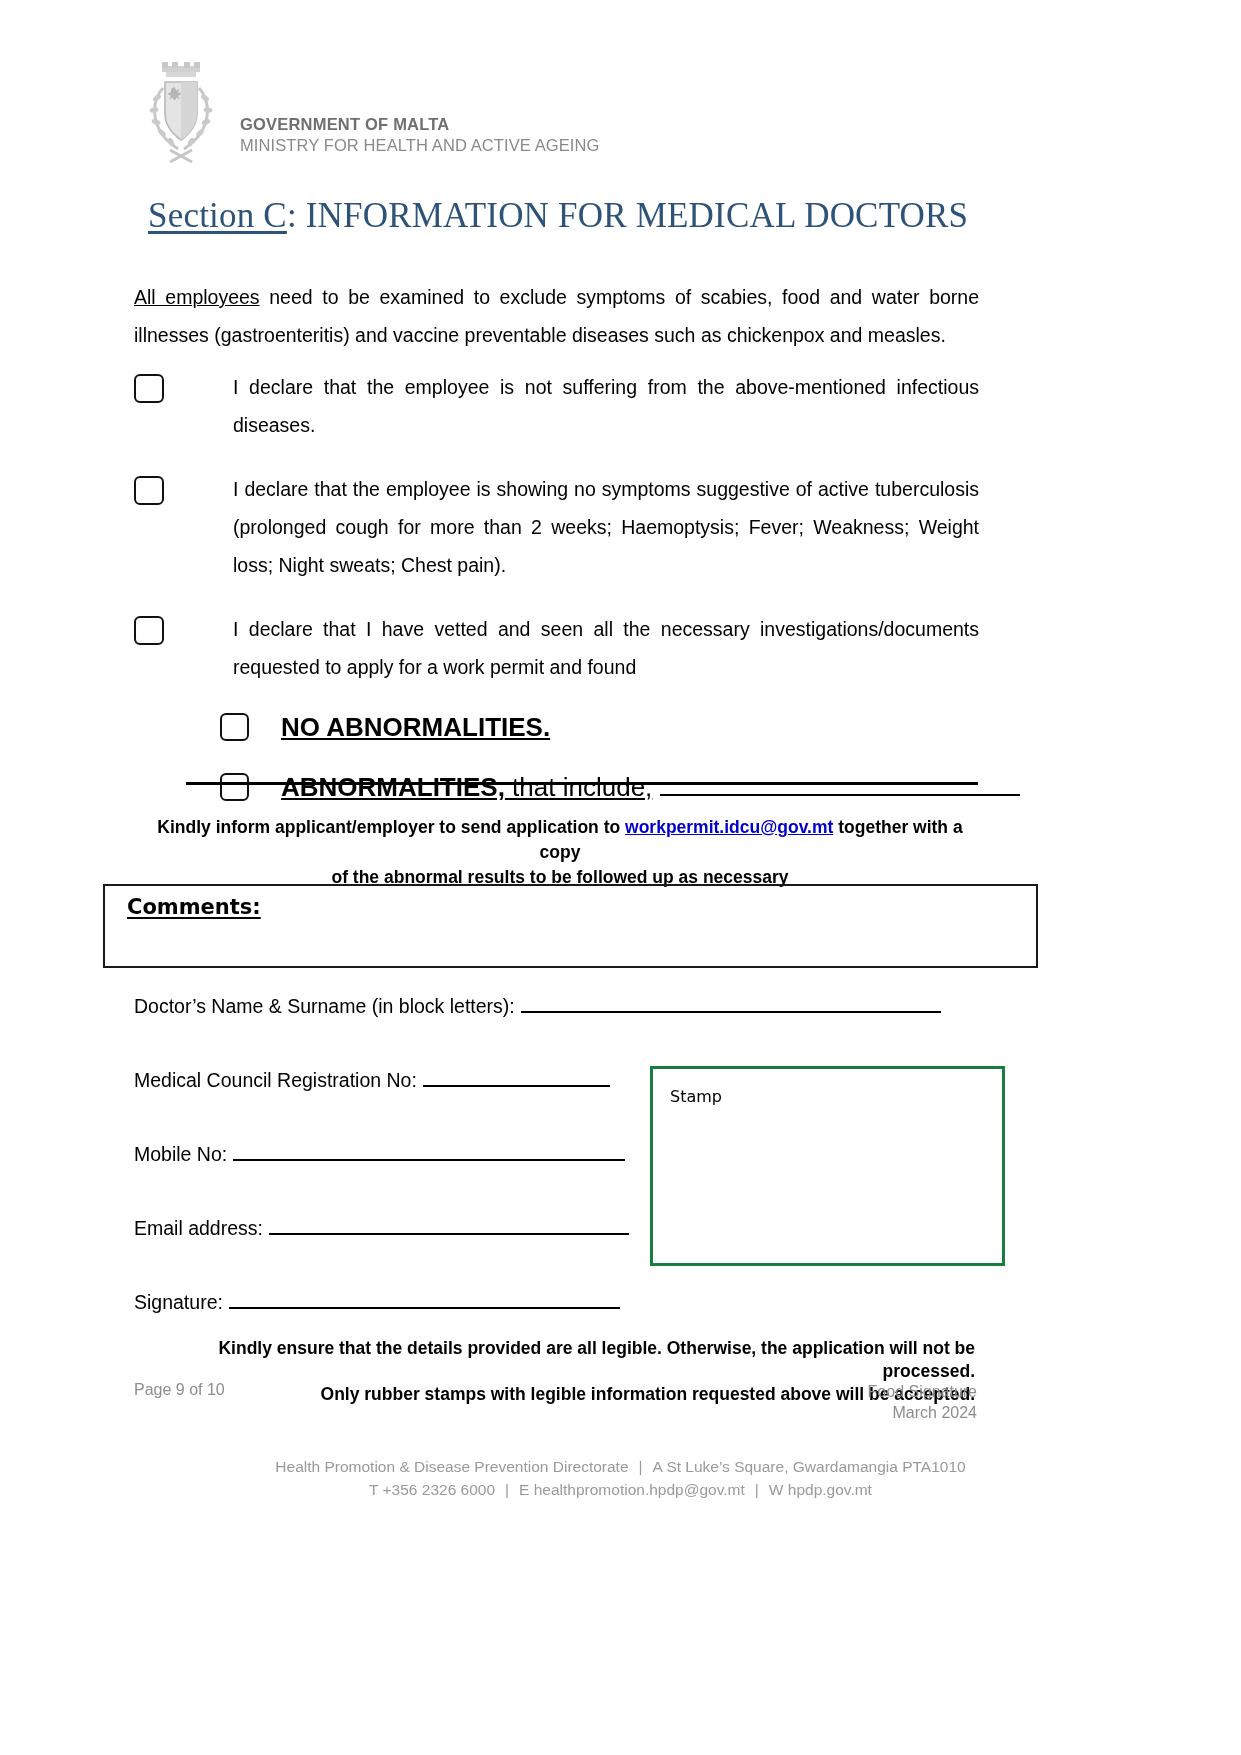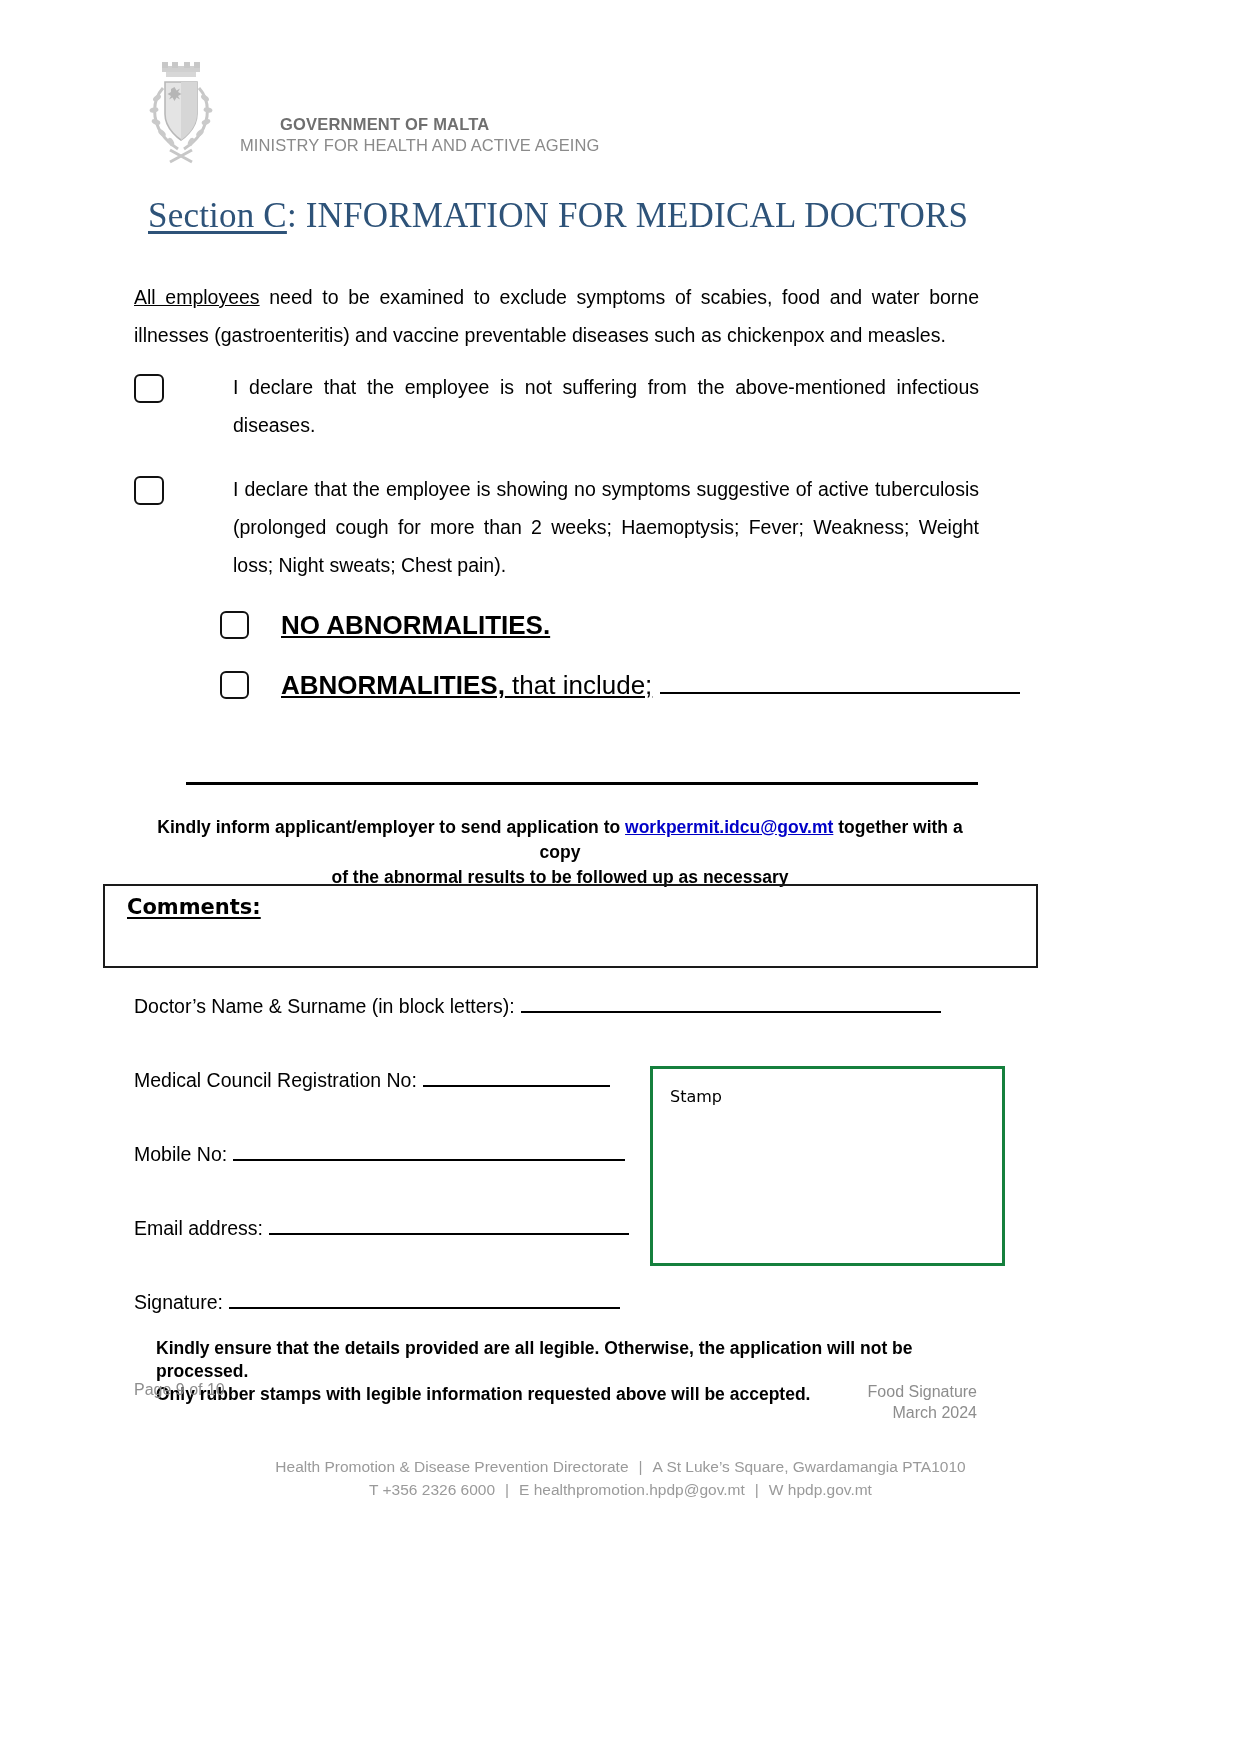--- a/index.html
+++ b/index.html
@@ -39,21 +39,20 @@
     margin-left: 18px;
     padding-top: 56px;
     color: #7b7b7b;
   }
   .gov-line {
     font-size: 16.5px;
     font-weight: bold;
     letter-spacing: 0.2px;
     line-height: 20px;
     color: #6f6f6f;
-    margin-left: 40px;
   }
   .ministry-line {
     font-size: 16.5px;
     font-weight: normal;
     letter-spacing: 0.1px;
     line-height: 22px;
     color: #8a8a8a;
   }
 
   
@@ -228,24 +227,24 @@
     position: absolute;
     left: 17px;
     top: 18px;
     font-family: "DejaVu Sans", sans-serif;
     font-size: 16px;
   }
 
   
   .bottom-notice {
     position: absolute;
-    left: 156px;
+    left: 135px;
     top: 1337px;
     width: 840px;
-    text-align: left;
+    text-align: right;
     font-size: 17.5px;
     font-weight: bold;
     line-height: 23px;
   }
 
   
   .page-foot-left {
     position: absolute;
     left: 134px;
     top: 1381px;
@@ -330,20 +329,24 @@
     <div class="decl">
       <div class="cbox"></div>
       <div class="decl-text">I declare that the employee is not suffering from the above-mentioned infectious diseases.</div>
     </div>
 
     <div class="decl second">
       <div class="cbox"></div>
       <div class="decl-text">I declare that the employee is showing no symptoms suggestive of active tuberculosis (prolonged cough for more than 2 weeks; Haemoptysis; Fever; Weakness; Weight loss; Night sweats; Chest pain).</div>
     </div>
 
+    <div class="decl third">
+      <div class="cbox"></div>
+      <div class="decl-text">I declare that I have vetted and seen all the necessary investigations/documents requested to apply for a work permit and found</div>
+    </div>
 
     <div class="sub-opt">
       <div class="cbox"></div>
       <div class="sub-label">
         <b>NO ABNORMALITIES.</b>
       </div>
     </div>
 
     <div class="sub-opt">
       <div class="cbox"></div>

